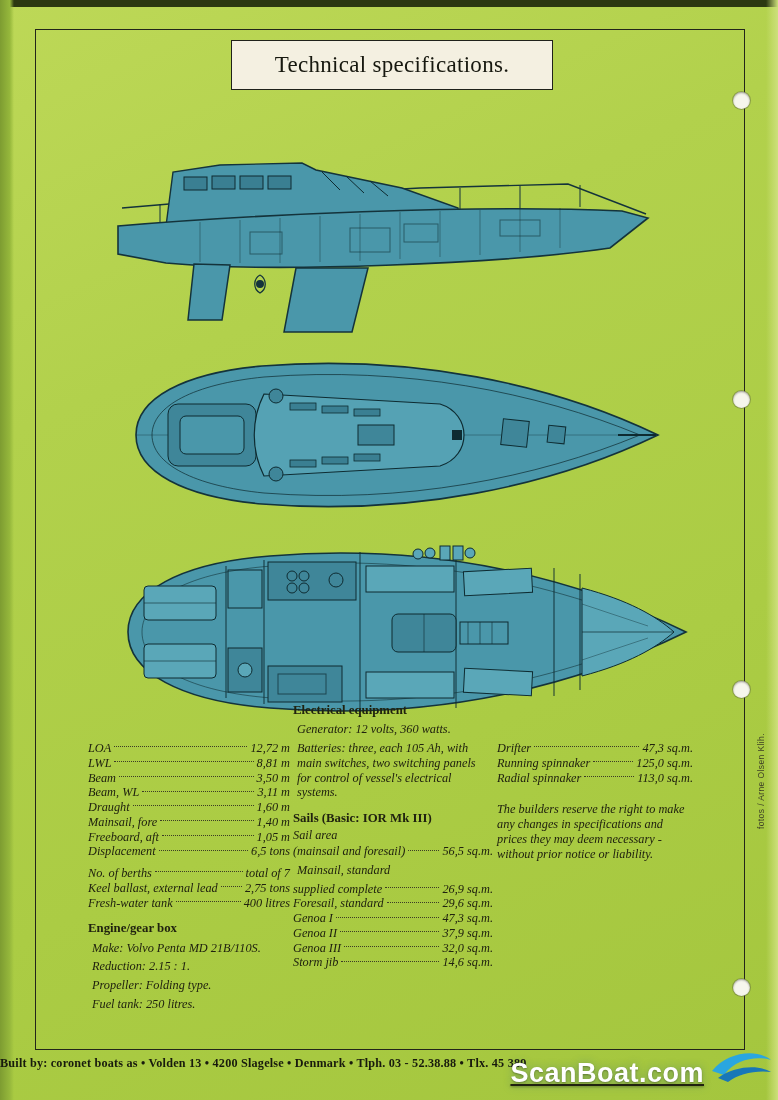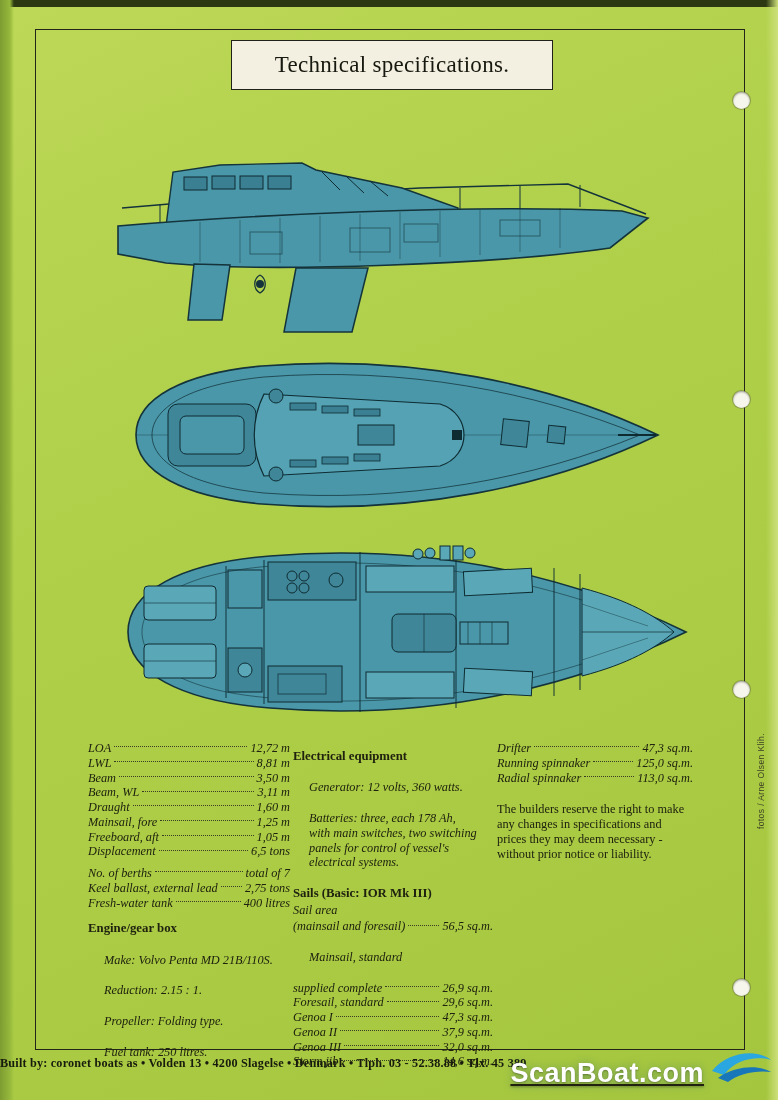--- a/index.html
+++ b/index.html
@@ -14,32 +14,32 @@
   .frame{position:absolute;left:35px;top:29px;width:708px;height:1019px;
     border:1.6px solid #23251a;}
   .title-box{position:absolute;left:231px;top:40px;width:320px;height:48px;
     background:#f4f0e1;border:1.6px solid #20221a;display:flex;align-items:center;justify-content:center;}
   .title-box span{font-size:23px;letter-spacing:.3px;color:#17180f;}
   .drawing{position:absolute;}
   .drawing svg{display:block;}
 
   .col{position:absolute;font-size:12.3px;line-height:1.2;}
   .col-left{left:88px;top:741px;width:202px;}
-  .col-mid{left:293px;top:749px;width:200px;}
+  .col-mid{left:293px;top:703px;width:200px;}
   .col-right{left:497px;top:741px;width:196px;}
   .spec-row{display:flex;align-items:center;font-style:italic;}
   .spec-label{white-space:nowrap;}
   .spec-value{white-space:nowrap;}
   .leader{flex:1 1 auto;min-width:6px;border-bottom:1.4px dotted #3c3c26;margin:0 3px 3px 3px;}
   .gap{height:7px;}
   .col-heading{font-size:12.8px;font-weight:bold;margin:11px 0 2px 0;}
   .col-heading.first{margin-top:0;}
   .subheading{font-style:italic;margin:0 0 1px 0;}
-  .para{margin:16px;font-style:italic;}
-  .disclaimer{margin-top:17px;}
+  .para{margin:4px;font-style:italic;}
+  .disclaimer{margin-top:17px;font-style:italic;}
 
   .footer{position:absolute;left:0;top:1056px;width:100%;text-align:left;
     font-size:12.2px;font-weight:bold;letter-spacing:.2px;color:#181a0d;}
 
   .hole{position:absolute;left:733px;width:17px;height:17px;border-radius:50%;
     background:#f6f6ec;box-shadow:inset 0 1px 2px rgba(0,0,0,.35),0 0 0 1px rgba(90,100,60,.45);z-index:20;}
   .hole.h1{top:92px;}.hole.h2{top:391px;}.hole.h3{top:681px;}.hole.h4{top:979px;}
 
   .side-credit{position:absolute;left:756px;top:733px;writing-mode:vertical-rl;
     transform:rotate(180deg);font-size:8.5px;color:#3c3e26;letter-spacing:.4px;z-index:15;
@@ -237,21 +237,21 @@
         <span class="spec-value">3,11 m</span>
       </div>
     <div class="spec-row">
         <span class="spec-label">Draught</span>
         <span class="leader"></span>
         <span class="spec-value">1,60 m</span>
       </div>
     <div class="spec-row">
         <span class="spec-label">Mainsail, fore</span>
         <span class="leader"></span>
-        <span class="spec-value">1,25 m</span>
+        <span class="spec-value">1,40 m</span>
       </div>
     <div class="spec-row">
         <span class="spec-label">Freeboard, aft</span>
         <span class="leader"></span>
         <span class="spec-value">1,05 m</span>
       </div>
     <div class="spec-row">
         <span class="spec-label">Displacement</span>
         <span class="leader"></span>
         <span class="spec-value">6,5 tons</span>
@@ -276,21 +276,21 @@
     <h3 class="col-heading">Engine/gear box</h3>
     <p class="para">Make: Volvo Penta MD 21B/110S.</p>
     <p class="para">Reduction: 2.15 : 1.</p>
     <p class="para">Propeller: Folding type.</p>
     <p class="para">Fuel tank: 250 litres.</p>
   </div>
 
   <div class="col col-mid">
     <h3 class="col-heading first">Electrical equipment</h3>
     <p class="para">Generator: 12 volts, 360 watts.</p>
-    <p class="para">Batteries: three, each 178 Ah, with main switches, two switching panels for control of vessel's electrical systems.</p>
+    <p class="para">Batteries: three, each 105 Ah, with main switches, two switching panels for control of vessel's electrical systems.</p>
 
     <h3 class="col-heading">Sails (Basic: IOR Mk III)</h3>
     <p class="subheading">Sail area</p>
     <div class="spec-row">
         <span class="spec-label">(mainsail and foresail)</span>
         <span class="leader"></span>
         <span class="spec-value">56,5 sq.m.</span>
       </div>
     <div class="para">Mainsail, standard</div>
     <div class="spec-row">

